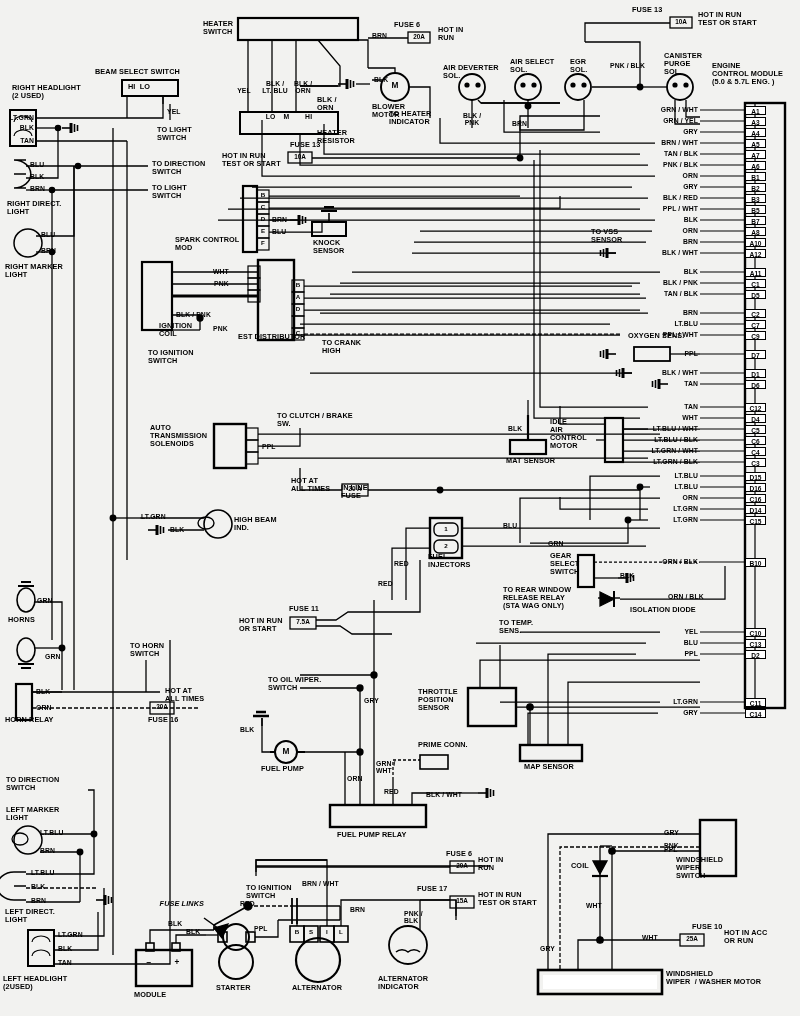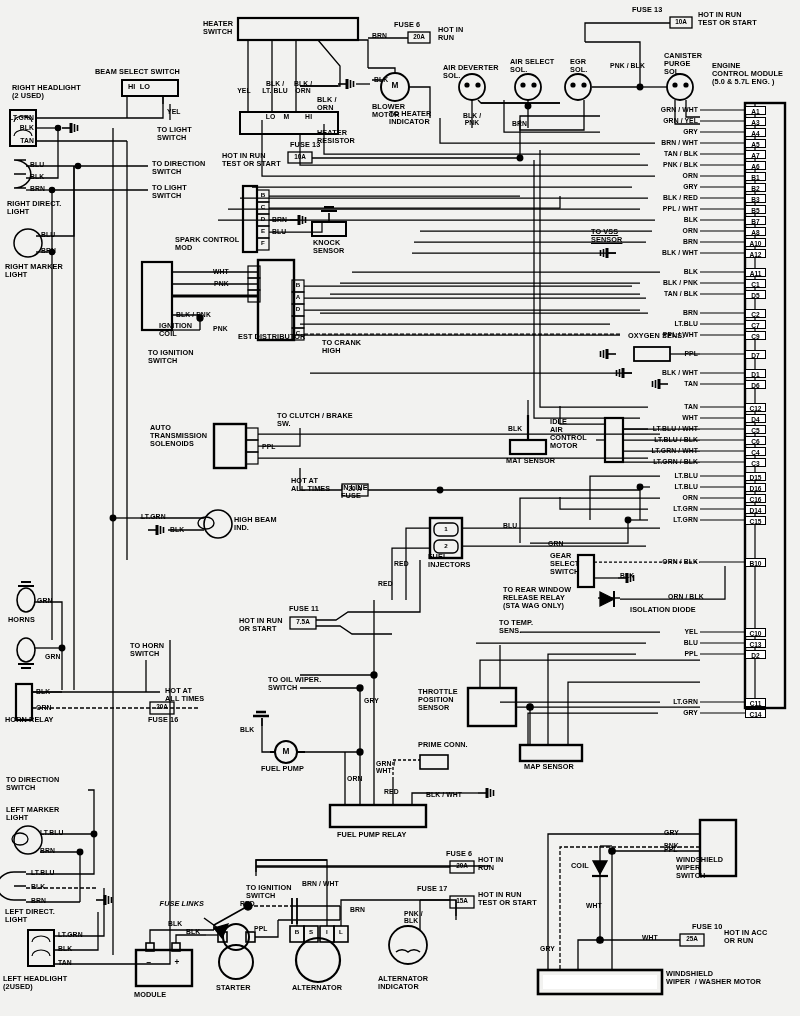--- a/index.html
+++ b/index.html
@@ -602,21 +602,21 @@
 <div class="lbl s65" style="left:610px;top:62px;">PNK / BLK</div>
 <div class="lbl s65 ctr" style="left:455px;top:112px;width:34px;">BLK /
 PNK</div>
 <div class="lbl s65" style="left:512px;top:120px;">BRN</div>
 
 <div class="lbl s7" style="left:712px;top:62px;">ENGINE
 CONTROL MODULE
 (5.0 &amp; 5.7L ENG. )</div>
 <div class="lbl s7" style="left:389px;top:110px;">TO HEATER
 INDICATOR</div>
-<div class="lbl s7" style="left:591px;top:228px;text-decoration:underline;">TO VSS
+<div class="lbl s7" style="left:591px;top:228px;">TO VSS
 SENSOR</div>
 
 <div class="lbl s7" style="left:175px;top:236px;">SPARK CONTROL
 MOD</div>
 <div class="lbl s6 ctr" style="left:257px;top:192px;width:12px;">B</div>
 <div class="lbl s6 ctr" style="left:257px;top:204px;width:12px;">C</div>
 <div class="lbl s6 ctr" style="left:257px;top:216px;width:12px;">D</div>
 <div class="lbl s6 ctr" style="left:257px;top:228px;width:12px;">E</div>
 <div class="lbl s6 ctr" style="left:257px;top:240px;width:12px;">F</div>
 <div class="lbl s65" style="left:272px;top:216px;">BRN</div>

